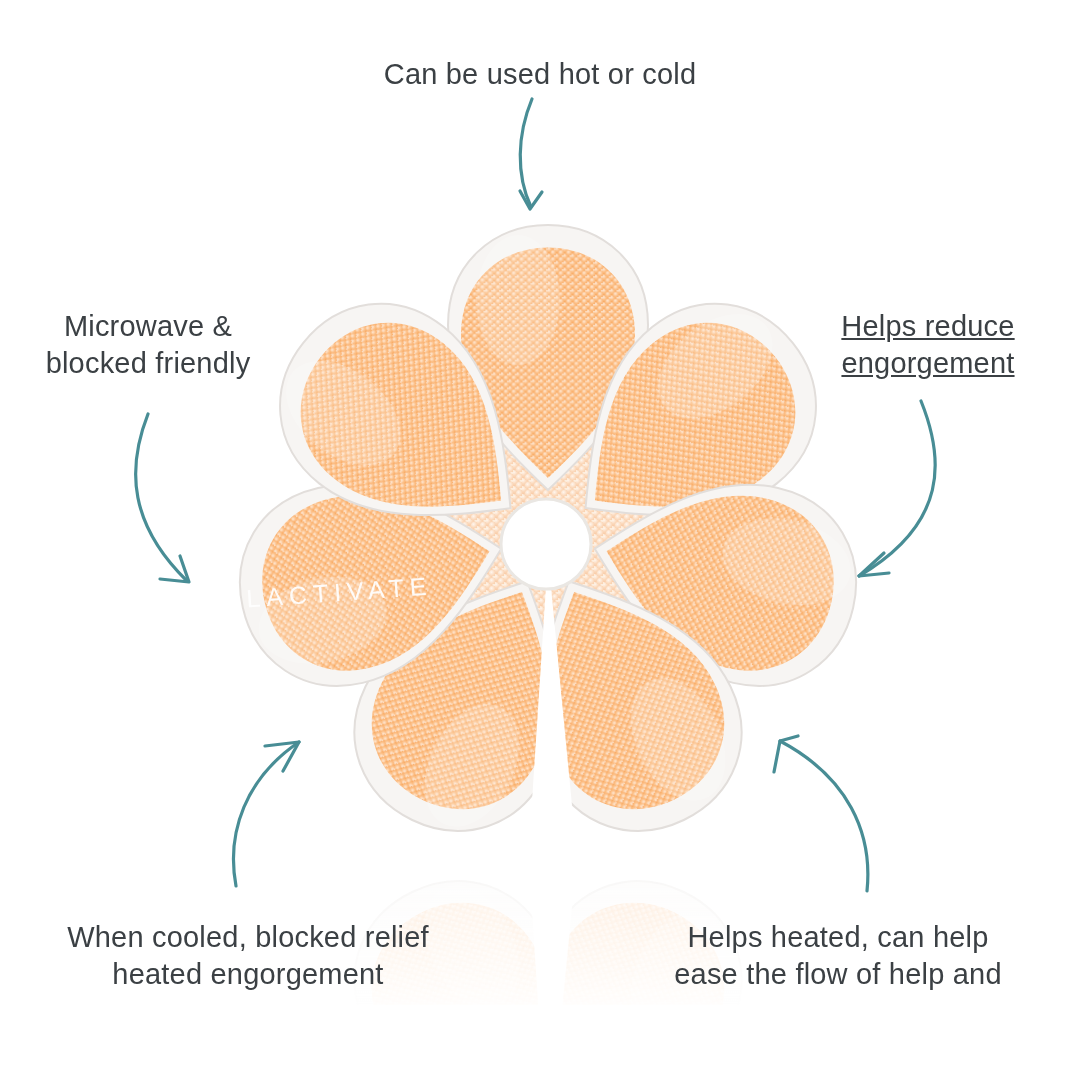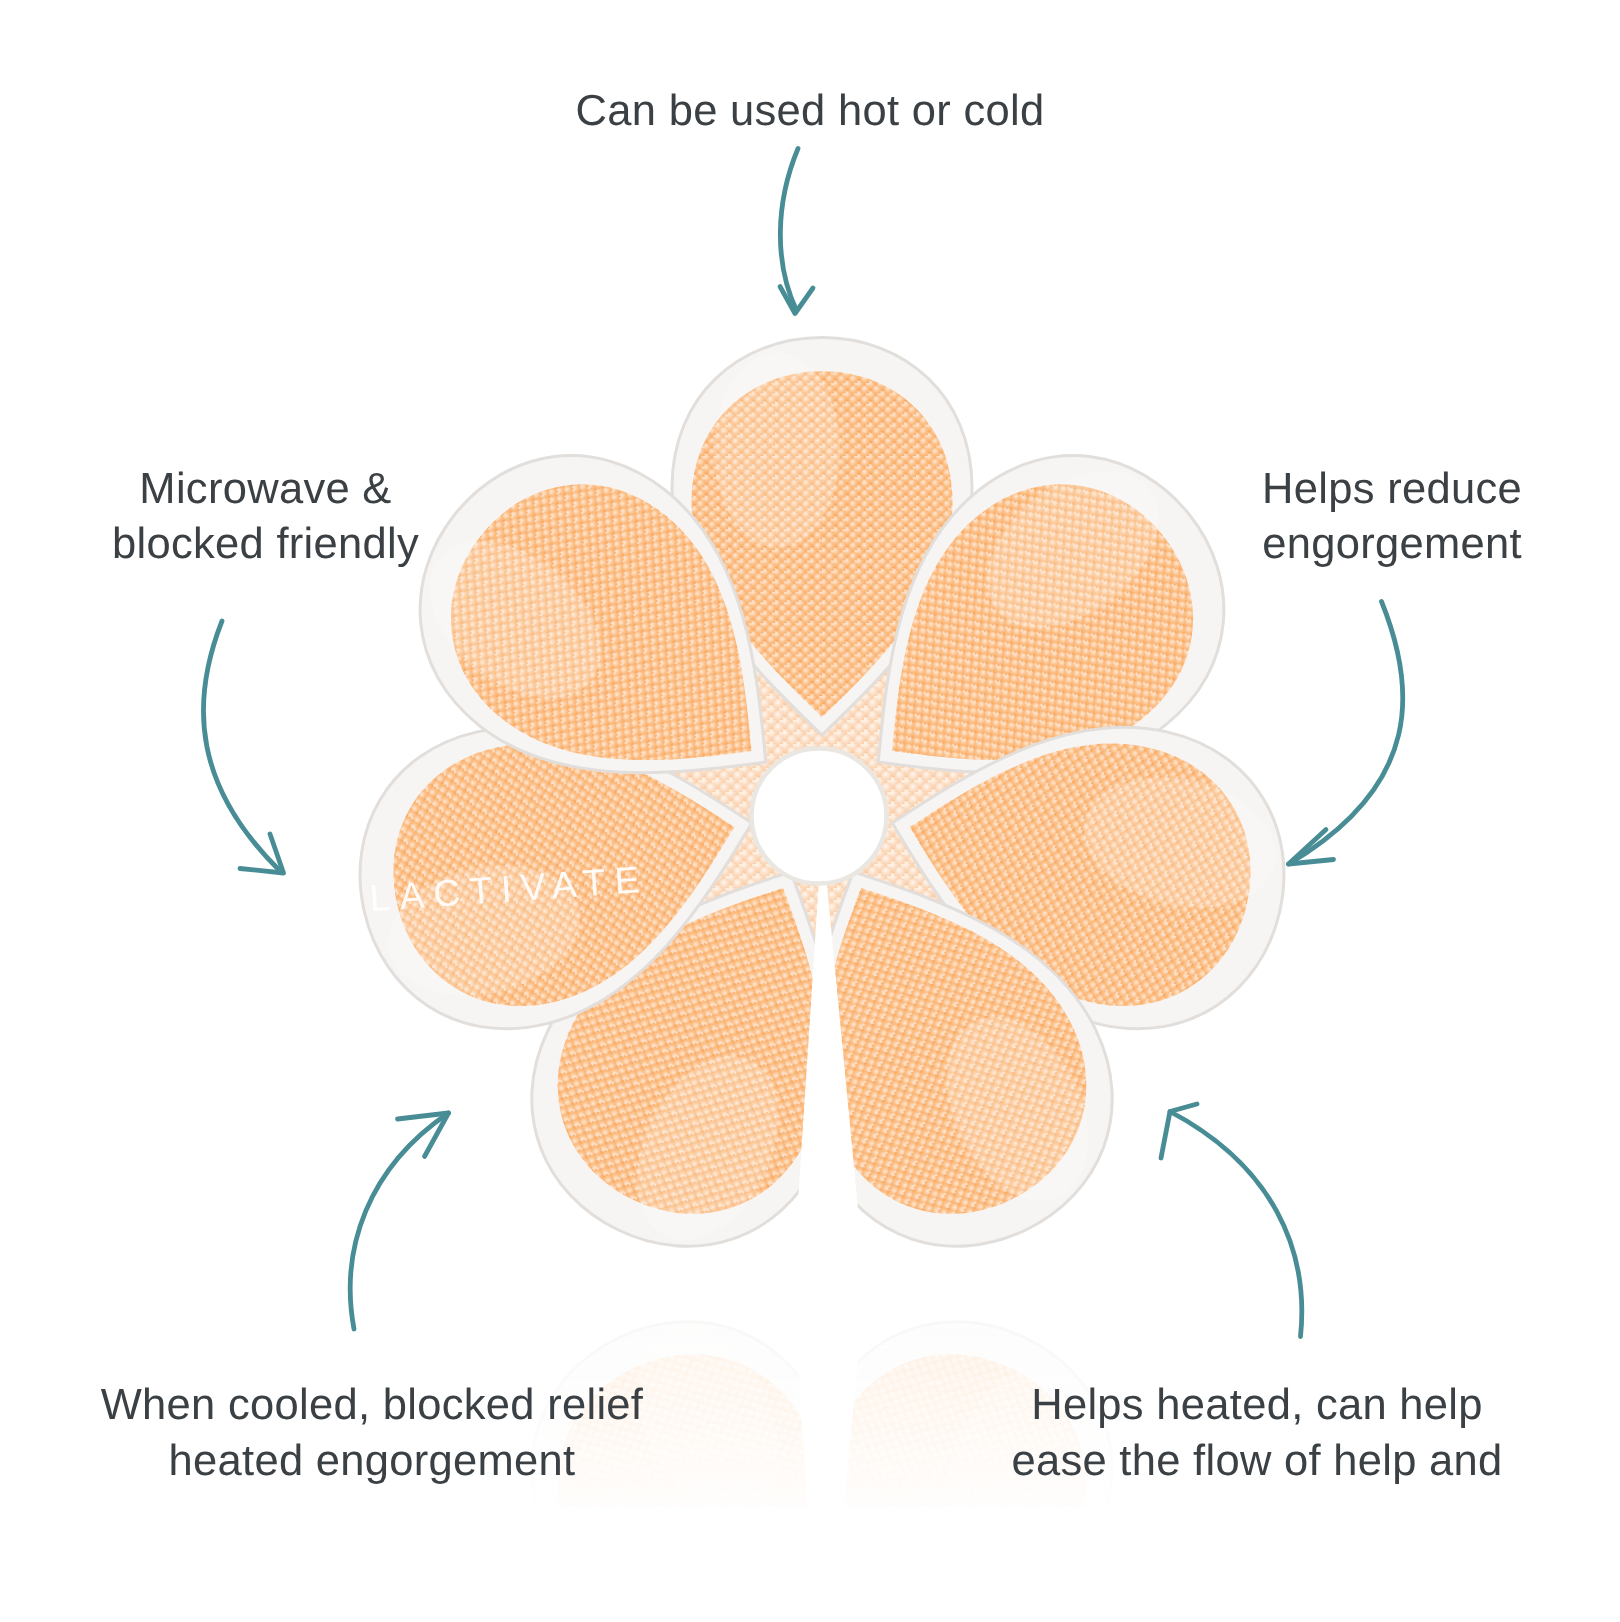--- a/index.html
+++ b/index.html
@@ -57,26 +57,26 @@
 </style>
 </head>
 <body>
 
 <div class="canvas">
 
   <div class="callout" style="left:540px; top:56px;">
     <div>Can be used hot or cold</div>
   </div>
 
-  <div class="callout" style="left:148px; top:308px;margin-left:29px;">
+  <div class="callout" style="left:148px; top:308px;">
     <div>Microwave &amp;</div>
     <div>blocked friendly</div>
   </div>
 
-  <div class="callout" style="left:928px; top:308px;">
+  <div class="callout" style="left:928px; top:308px;text-decoration:underline;">
     <div>Helps reduce</div>
     <div>engorgement</div>
   </div>
 
   <div class="callout" style="left:248px; top:919px;">
     <div>When cooled, blocked relief</div>
     <div>heated engorgement</div>
   </div>
 
   <div class="callout" style="left:838px; top:919px;">

